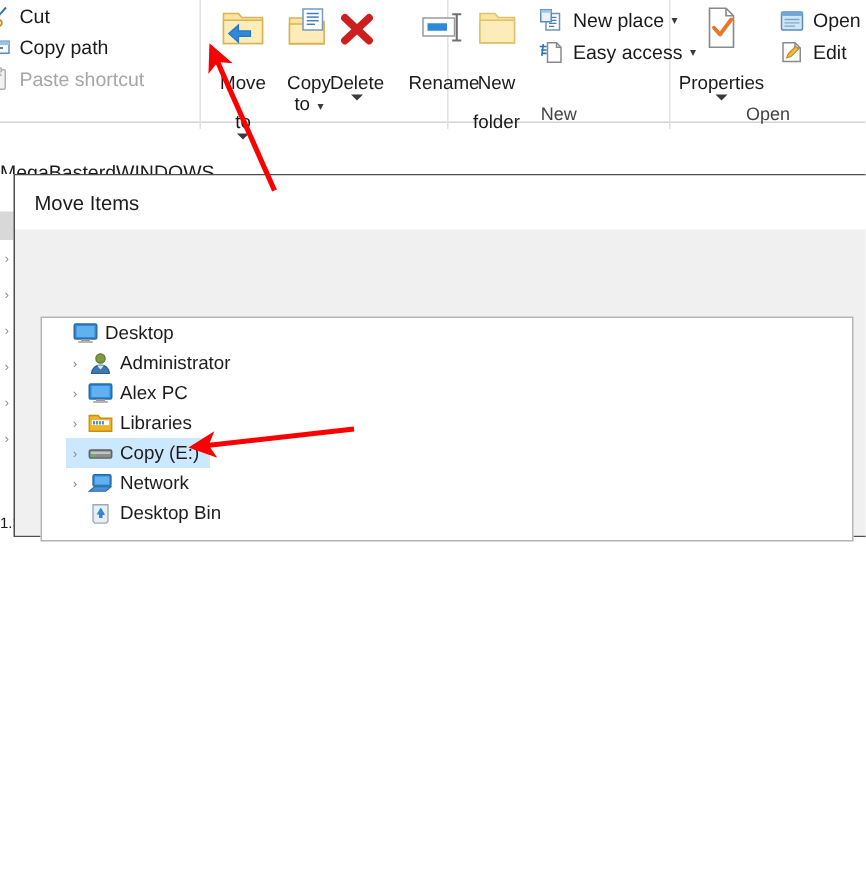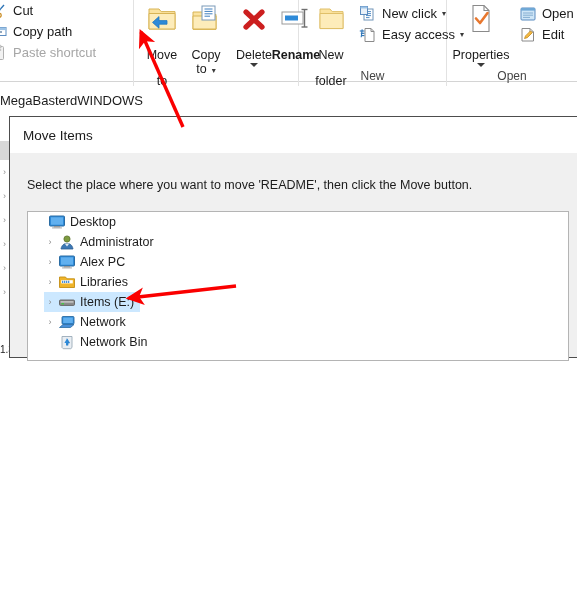--- a/index.html
+++ b/index.html
@@ -99,21 +99,21 @@
     margin: 1px auto 0;
     width: 0; height: 0;
     border-left: 4px solid transparent;
     border-right: 4px solid transparent;
     border-top: 4px solid #3a3a3a;
   }
 
   
   .addrbar {
     position: absolute;
-    left: 0; top: 86px;
+    left: 0; top: 100px;
     width: 577px; height: 30px;
     background: #ffffff;
   }
   .addr-text {
     position: absolute;
     left: 0; top: 7px;
     font-size: 13px;
     color: #1c1c1c;
     white-space: nowrap;
   }
@@ -325,34 +325,34 @@
                   <line x1="14.5" y1="12.2" x2="20" y2="12.2"></line>
                 </g>
               </svg>
             </span>
             <span class="lbl">Copy</span>
             <span style="display:inline-block;">
               <span>to</span><span class="caret-inline">▾</span>
             </span>
           </div>
 
-          <div class="bigbtn" style="left:92px;">
+          <div class="bigbtn" style="left:76px;">
             <span class="glyph">
               <svg width="30" height="30" viewBox="0 0 30 30">
                 <g stroke="#cc1f1f" stroke-width="5.2" stroke-linecap="round">
                   <line x1="7" y1="8" x2="23" y2="23"></line>
                   <line x1="23" y1="8" x2="7" y2="23"></line>
                 </g>
               </svg>
             </span>
             <span class="lbl">Delete</span>
             <span class="caret-down"></span>
           </div>
 
-          <div class="bigbtn" style="left:133px; width:58px;font-weight:bold;">
+          <div class="bigbtn" style="left:133px; width:58px;">
             <span class="glyph">
               <svg width="34" height="26" viewBox="0 0 34 26">
                 <rect x="3" y="6" width="21" height="12" fill="#ffffff" stroke="#9a9a9a" stroke-width="1"></rect>
                 <rect x="6" y="9.5" width="13" height="5" fill="#2e8ad8"></rect>
                 <g stroke="#6f6f6f" stroke-width="1.4">
                   <line x1="25.5" y1="3.5" x2="25.5" y2="21"></line>
                   <line x1="22.5" y1="3.5" x2="28.5" y2="3.5"></line>
                   <line x1="22.5" y1="21" x2="28.5" y2="21"></line>
                 </g>
               </svg>
@@ -384,21 +384,21 @@
                   <g stroke="#3f7fbf" stroke-width="0.9">
                     <line x1="7" y1="6.6" x2="12" y2="6.6"></line>
                     <line x1="7" y1="8.6" x2="12" y2="8.6"></line>
                     <line x1="7" y1="10.6" x2="12" y2="10.6"></line>
                     <line x1="7" y1="12.6" x2="10.5" y2="12.6"></line>
                   </g>
                   <rect x="1.5" y="1.5" width="7" height="8" fill="#e8f0f8" stroke="#5b8bbf" stroke-width="1"></rect>
                   <rect x="1.5" y="1.5" width="7" height="2" fill="#9dc3e6"></rect>
                 </svg>
               </span>
-              <span class="cap">New click</span>
+              <span class="cap">New place</span>
               <span class="caret-inline">▾</span>
             </div>
             <div class="smallcmd">
               <span class="ic">
                 <svg width="18" height="17" viewBox="0 0 18 17">
                   <path d="M6 2.5 h6 l3 3 v10 H6 Z" fill="#ffffff" stroke="#8a8a8a" stroke-width="1"></path>
                   <path d="M12 2.5 v3 h3" fill="none" stroke="#8a8a8a" stroke-width="1"></path>
                   <g stroke="#2a72b5" stroke-width="1.1">
                     <line x1="0.8" y1="5" x2="5.4" y2="5"></line>
                     <line x1="1.8" y1="7.3" x2="5.4" y2="7.3"></line>
@@ -479,21 +479,20 @@
   </div>
   <div class="statusline">1.3</div>
 
   <div class="dialog">
 
     <div class="dlg-title">
       <div class="dlg-title-text">Move Items</div>
     </div>
 
     <div class="dlg-body">
-      <div class="dlg-prompt">Select the place where you want to move 'README', then click the Move button.</div>
 
       <div class="tree-panel">
 
         <div class="tnode" style="padding-left:4px;">
           <span class="chev"></span>
           <span class="tic">
             <svg width="18" height="16" viewBox="0 0 18 16">
               <rect x="1.5" y="2" width="15" height="10" rx="1" fill="#2e8ad8" stroke="#2b6ca3" stroke-width="1"></rect>
               <rect x="3" y="3.3" width="12" height="7.4" fill="#61b0ef"></rect>
               <rect x="6" y="12" width="6" height="1.6" fill="#9a9a9a"></rect>
@@ -548,21 +547,21 @@
         <div class="tnode selected" style="padding-left:14px;">
           <span class="selbg"></span>
           <span class="chev">›</span>
           <span class="tic">
             <svg width="18" height="16" viewBox="0 0 18 16">
               <rect x="1.5" y="6" width="15" height="5.4" rx="1" fill="#8c8c8c" stroke="#5f5f5f" stroke-width="0.9"></rect>
               <rect x="2.6" y="7.1" width="12.8" height="1.6" fill="#c4c4c4"></rect>
               <rect x="3.4" y="9.1" width="2.6" height="1.3" fill="#3ecf3e"></rect>
             </svg>
           </span>
-          <span class="tlabel">Items (E:)</span>
+          <span class="tlabel">Copy (E:)</span>
         </div>
 
         <div class="tnode" style="padding-left:14px;">
           <span class="chev">›</span>
           <span class="tic">
             <svg width="18" height="16" viewBox="0 0 18 16">
               <rect x="4" y="2.5" width="12" height="7.6" rx="1" fill="#2e8ad8" stroke="#2b6ca3" stroke-width="0.9"></rect>
               <rect x="5.2" y="3.6" width="9.6" height="5.4" fill="#61b0ef"></rect>
               <path d="M1.5 13.5 l3.5 -3 h11 l-3.5 3 Z" fill="#4a90d9" stroke="#2b6ca3" stroke-width="0.8"></path>
             </svg>
@@ -572,21 +571,21 @@
 
         <div class="tnode" style="padding-left:14px;">
           <span class="chev"></span>
           <span class="tic">
             <svg width="18" height="16" viewBox="0 0 18 16">
               <path d="M4 2.5 h10 v11 l-1.2 1.2 H5.2 L4 13.5 Z" fill="#e9eef3" stroke="#9aaab8" stroke-width="0.9"></path>
               <path d="M9 4.6 l2.6 4.4 h-1.6 v2.4 h-2 V9 H6.4 Z" fill="#2e8ad8"></path>
               <path d="M9 4.6 l2.6 4.4 h-1.6 v2.4" fill="none" stroke="#2277c2" stroke-width="0.6"></path>
             </svg>
           </span>
-          <span class="tlabel">Network Bin</span>
+          <span class="tlabel">Desktop Bin</span>
         </div>
 
       </div>
     </div>
   </div>
 
   <svg class="annot" viewBox="0 0 577 591">
     <defs>
       <marker id="ah" markerWidth="6" markerHeight="6" refX="4.6" refY="3" orient="auto" markerUnits="strokeWidth">
         <path d="M0.2,0.4 L5.6,3 L0.2,5.6 L1.6,3 Z" fill="#fa0000"></path>

